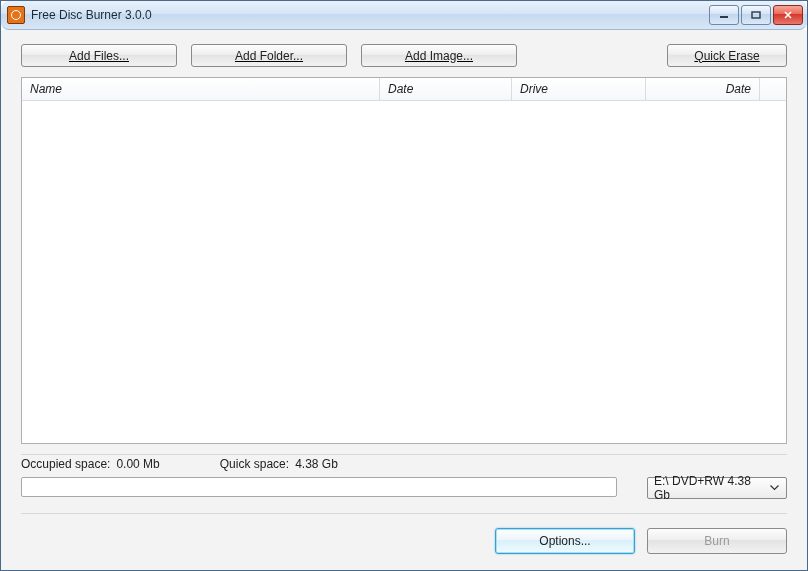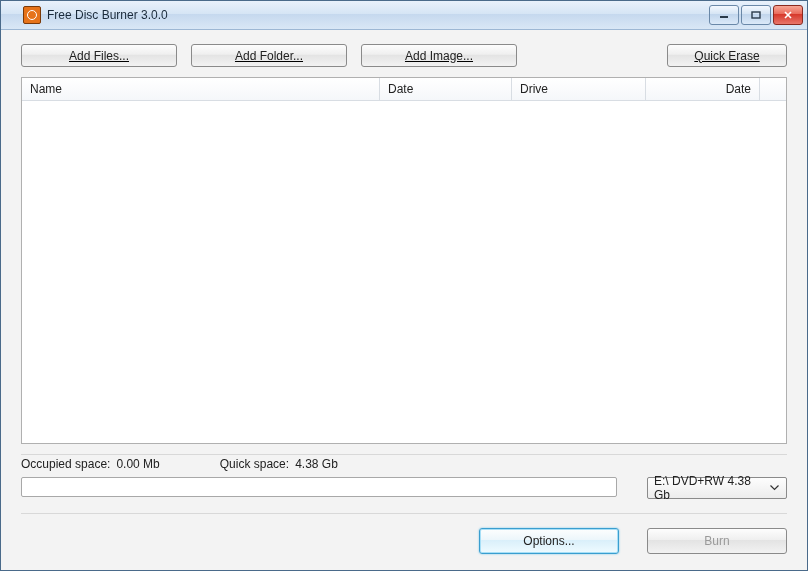--- a/index.html
+++ b/index.html
@@ -18,22 +18,23 @@
     display: flex;
     flex-direction: column;
   }
   
   .titlebar {
     height: 28px;
     background: linear-gradient(to bottom, #e9f1fb 0%, #d6e5f5 45%, #c5d8ee 46%, #d9e7f6 100%);
     border-bottom: 1px solid #9db7d4;
     display: flex;
     align-items: center;
-    padding: 0 4px 0 22px;
+    padding: 0 4px 0 6px;
     position: relative;
+    border-radius: 8px;
   }
   .app-icon {
     width: 16px;
     height: 16px;
     background: #e6731a;
     border: 1px solid #7a3a0a;
     border-radius: 2px;
     margin-right: 6px;
     display: flex;
     align-items: center;
@@ -133,20 +134,21 @@
     border-bottom: 1px solid #d8dde3;
     font-size: 12px;
     color: #222;
   }
   .lv-col {
     border-right: 1px solid #d8dde3;
     display: flex;
     align-items: center;
     padding: 0 8px;
     box-sizing: border-box;
+    font-style: italic;
   }
   .lv-col.name { width: 358px; }
   .lv-col.date { width: 132px; }
   .lv-col.type { width: 134px; }
   .lv-col.size { width: 114px; justify-content: flex-end; }
   .lv-col.last { flex:1; border-right: none; }
   .lv-body { flex: 1; }
 
   
   .status-section {
@@ -200,21 +202,21 @@
     justify-content:center;
   }
 
   
   .bottom-bar {
     margin: 14px 20px 16px 20px;
     border-top: 1px solid #d8d8d8;
     padding-top: 14px;
     display: flex;
     justify-content: flex-end;
-    gap: 28px;
+    gap: 12px;
   }
   .bottom-bar button { width: 140px; height: 26px; }
 </style>
 </head>
 <body>
 
 <div class="window">
 
   <div class="titlebar">
     <div class="app-icon">

